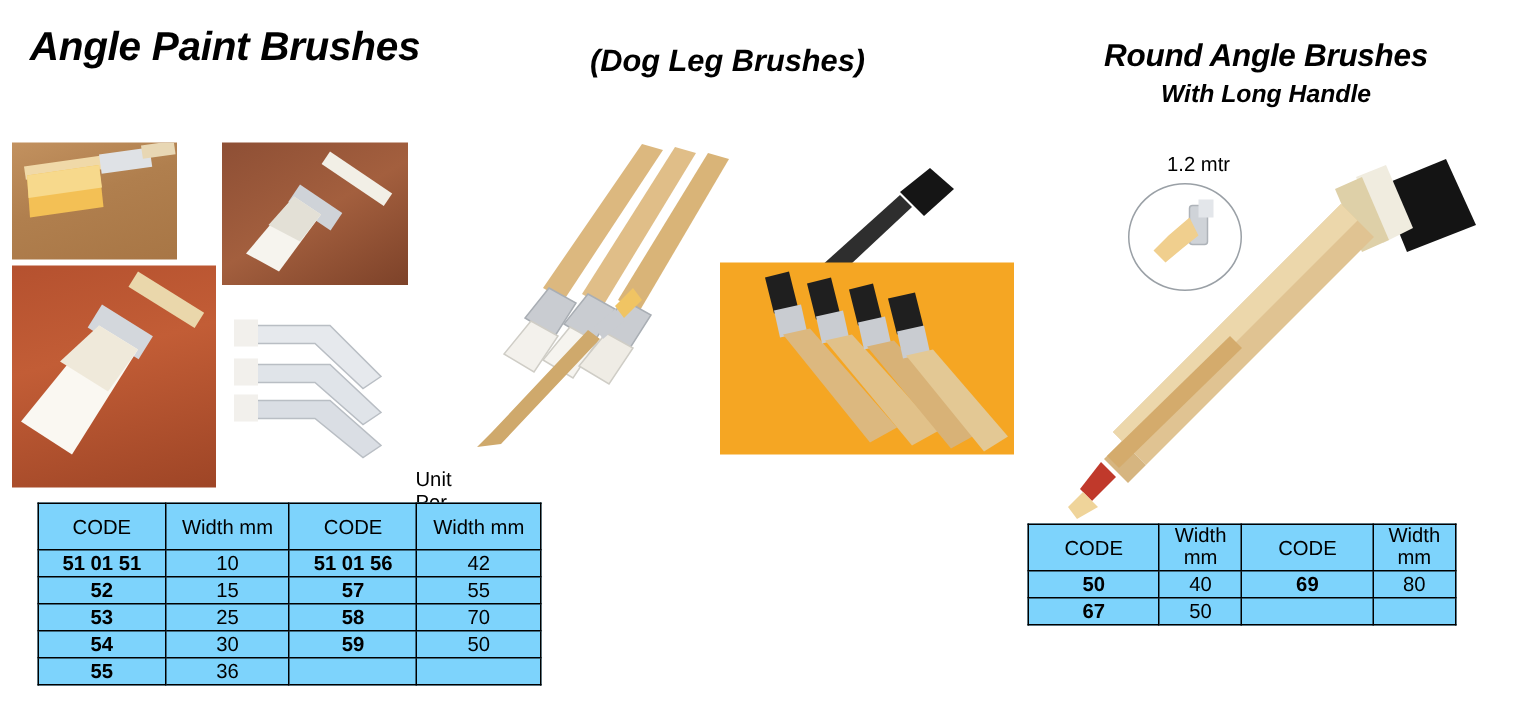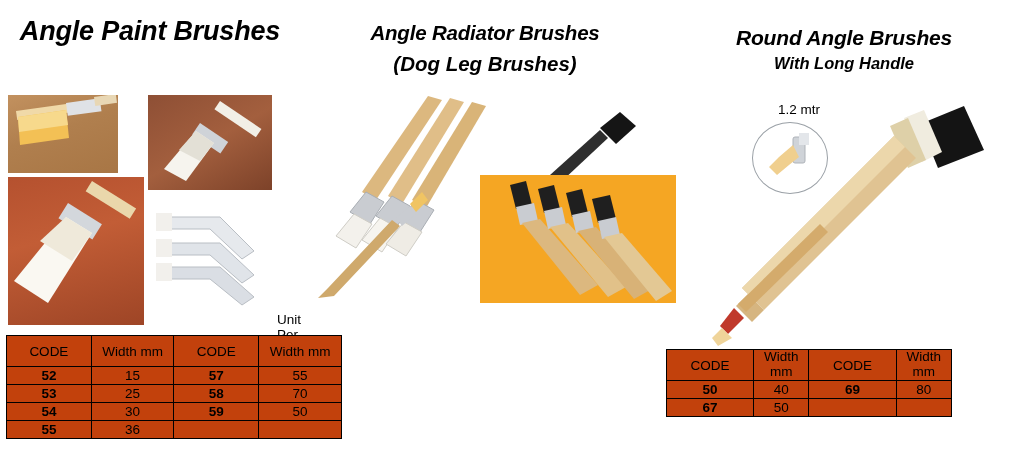--- a/index.html
+++ b/index.html
@@ -49,21 +49,21 @@
 
   
   #right-title{position:absolute;left:0;top:26px;width:348px;}
   #right-title .t1{font-size:21px;}
   #right-title .t2{font-size:16.5px;margin-top:4px;}
   #mtr-label{position:absolute;left:108px;top:102px;font-size:13.5px;color:#000;}
   #mtr-circle{position:absolute;left:82px;top:122px;width:74px;height:70px;
      border:1px solid #9aa0a6;border-radius:50%;background:#fff;}
 
   
-  table{border-collapse:collapse;position:absolute;background:#c2410c;}
+  table{border-collapse:collapse;position:absolute;background:#7dd3fc;margin-left:19px;}
   table td,table th{
     border:1px solid #000;
     font-size:13.5px;
     text-align:center;
     color:#000;
     font-family:"Liberation Sans", sans-serif;
     padding:0;
   }
   .code{font-weight:bold;}
   .hdr td{height:30px;}
@@ -137,20 +137,26 @@
 
   <table id="tbl-left">
     <tbody>
         <tr class="hdr">
       <td>CODE</td>
       <td>Width mm</td>
       <td>CODE</td>
       <td>Width mm</td>
     </tr>
     <tr class="row">
+      <td class="code">51 01 51</td>
+      <td>10</td>
+      <td class="code">51 01 56</td>
+      <td>42</td>
+    </tr>
+    <tr class="row">
       <td class="code">52</td>
       <td>15</td>
       <td class="code">57</td>
       <td>55</td>
     </tr>
     <tr class="row">
       <td class="code">53</td>
       <td>25</td>
       <td class="code">58</td>
       <td>70</td>
@@ -167,21 +173,20 @@
       <td></td>
       <td></td>
     </tr>
   </tbody>
     </table>
 </div>
 
 <div class="panel" id="panel-mid">
 
   <div class="title" id="mid-title">
-    <span class="t1">Angle Radiator Brushes</span>
     <span class="t2">(Dog Leg Brushes)</span>
   </div>
 
   <svg style="position:absolute;left:10px;top:92px;" width="230" height="220" viewBox="0 0 230 220">
 
     <path d="M118 4 L132 8 L66 108 L52 100 Z" fill="#dcb87f"></path>
     <path d="M56 100 L74 110 L60 132 L40 120 Z" fill="#c9ccd1" stroke="#a9aeb4"></path>
     <path d="M44 122 L62 132 L46 156 L26 144 Z" fill="#f3f1ec" stroke="#cfcdc6"></path>
 
     <path d="M140 6 L154 10 L92 112 L78 104 Z" fill="#e0be88"></path>

